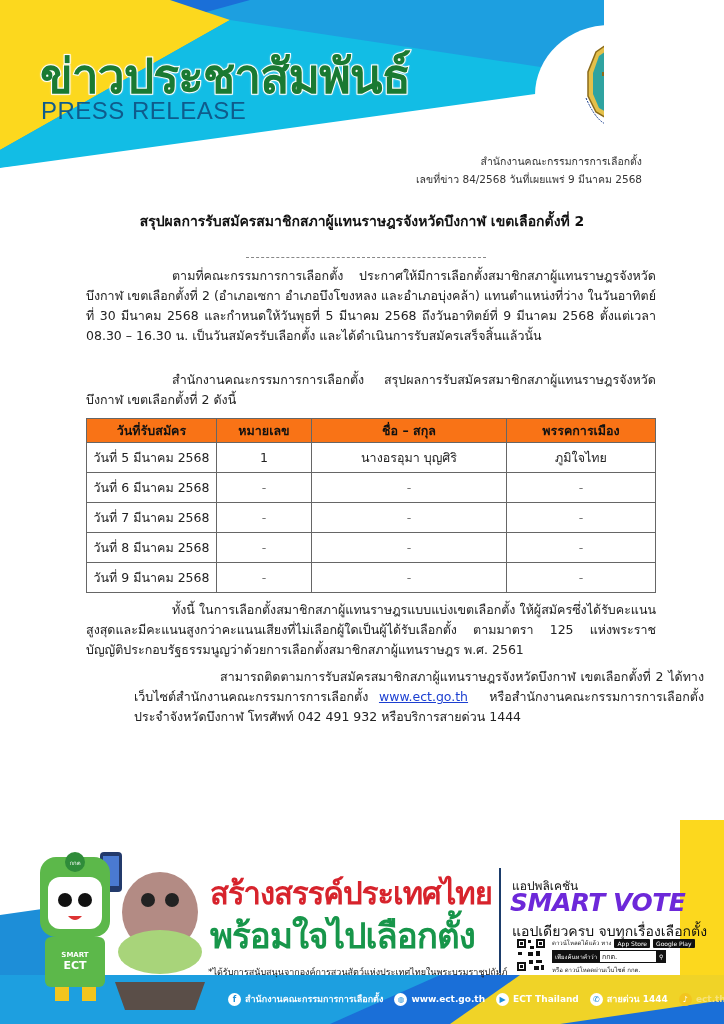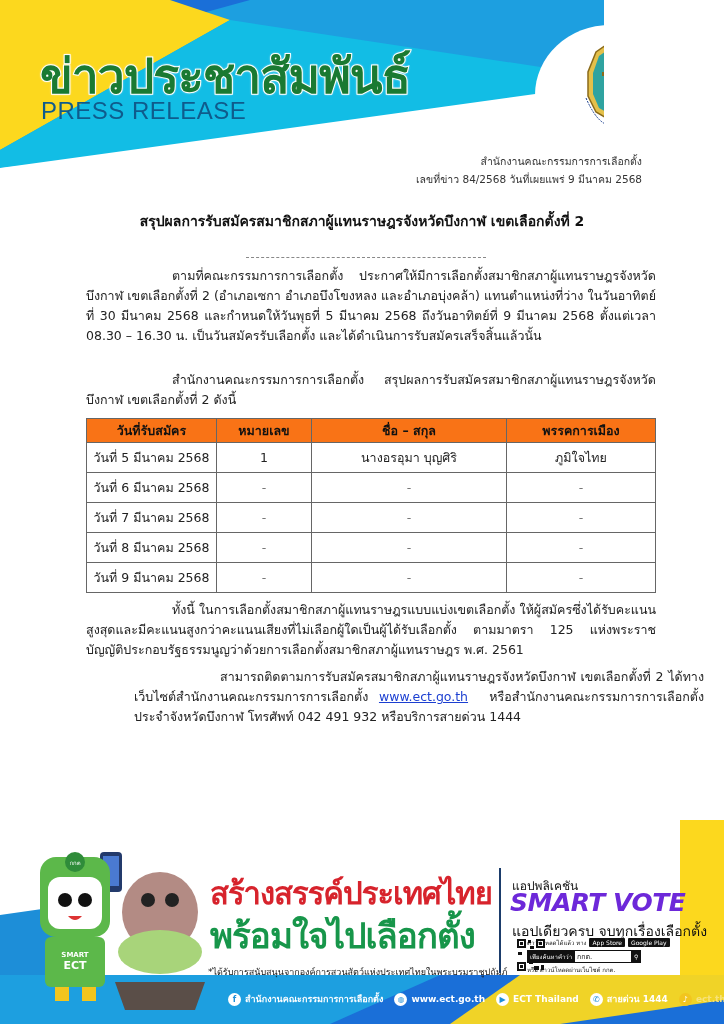--- a/index.html
+++ b/index.html
@@ -52,21 +52,21 @@
   .footer { position: absolute; left: 0; top: 820px; width: 724px; height: 204px; overflow: hidden; }
   .footer svg.bg { position: absolute; left: 0; top: 0; }
   .slogan1 { position: absolute; left: 210px; top: 48px; font-size: 31px; font-weight: bold; color: #d7232c; white-space: nowrap; letter-spacing: -1px; }
   .slogan2 { position: absolute; left: 210px; top: 88px; font-size: 35px; font-weight: bold; color: #17964a; white-space: nowrap; letter-spacing: -1px; }
   .credit { position: absolute; left: 208px; top: 145px; font-size: 9px; color: #111; white-space: nowrap; }
   .divider-v { position: absolute; left: 499px; top: 48px; width: 2px; height: 105px; background: #1b3c6b; }
   .app-label { position: absolute; left: 512px; top: 56px; font-size: 12px; color: #111; }
   .app-name { position: absolute; left: 510px; top: 68px; font-size: 25px; font-weight: bold; color: #6d28d9; letter-spacing: -0.5px; font-family: "DejaVu Sans", sans-serif; font-style: italic; }
   .app-tag { position: absolute; left: 512px; top: 100px; font-size: 14px; color: #111; }
   .qr { position: absolute; left: 516px; top: 118px; width: 30px; height: 34px; }
-  .dl-row { position: absolute; left: 527px; font-size: 6px; color: #111; white-space: nowrap; display: flex; align-items: flex-start; gap: 3px; }
+  .dl-row { position: absolute; left: 552px; font-size: 6px; color: #111; white-space: nowrap; display: flex; align-items: flex-end; gap: 3px; }
   .dl-row.r1 { top: 118px; }
   .dl-row.r2 { top: 130px; }
   .dl-row.r3 { top: 145px; }
   .store-badge { background: #111; color: #fff; font-size: 6px; padding: 1px 3px; border-radius: 1px; }
   .search-box { display: inline-flex; align-items: center; background: #111; color: #fff; padding: 1px 3px; gap: 3px; }
   .search-box .field { background: #fff; color: #111; width: 56px; padding: 0 2px; font-size: 7px; }
 
   .social { position: absolute; left: 228px; top: 172px; display: flex; align-items: center; gap: 5px; font-size: 9px; color: #fff; font-weight: bold; white-space: nowrap; }
   .social .ic { width: 13px; height: 13px; border-radius: 50%; background: #fff; color: #1d8ed8; display: inline-flex; align-items: center; justify-content: center; font-size: 8px; font-weight: bold; }
   .social .ic.tiktok { background: #f2c51e; color: #fff; }

